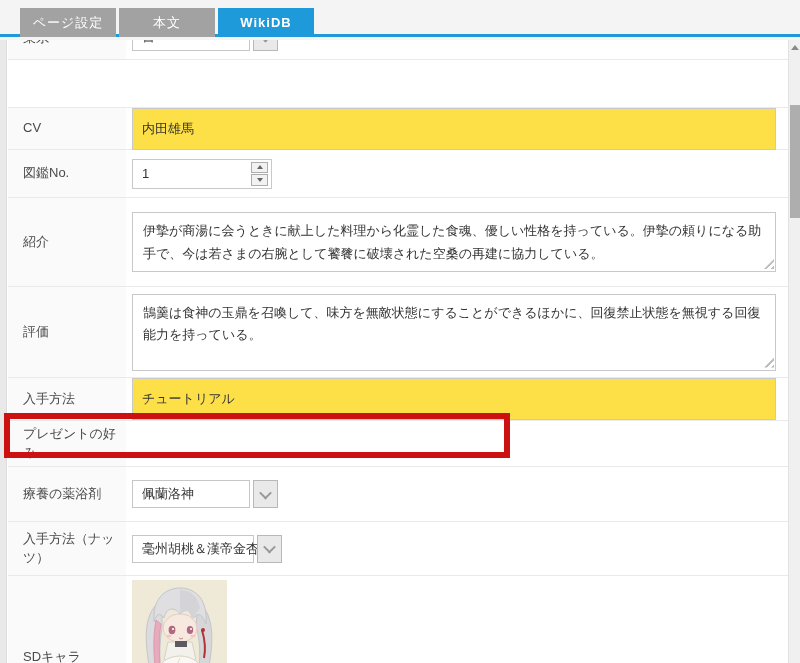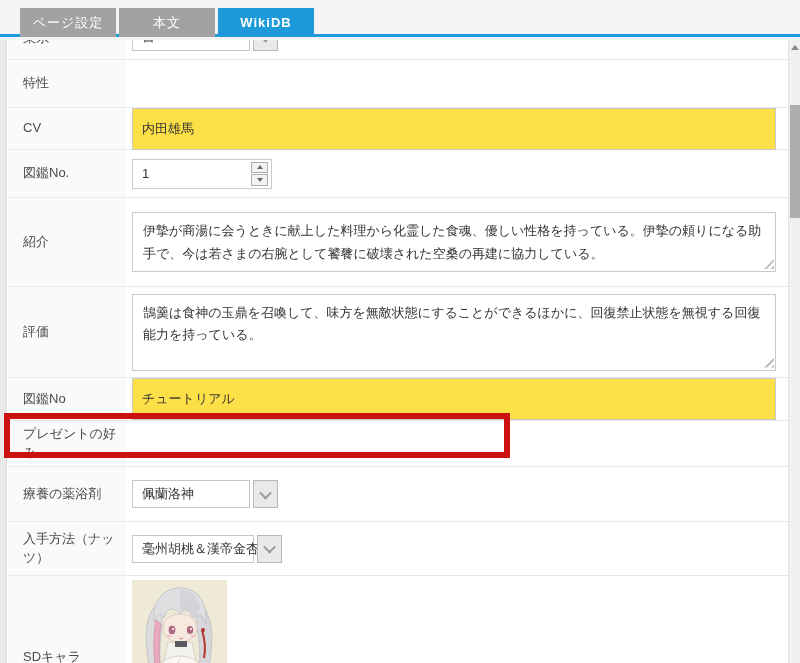--- a/index.html
+++ b/index.html
@@ -105,23 +105,20 @@
       <div class="select">
         <div class="sel-val">魯</div>
         <div class="sel-btn">
             <i class="chev"></i>
           </div>
       </div>
     </div>
   </div>
 
   <div class="row r1">
-    <div class="label">
-        <span>特性</span>
-      </div>
   </div>
 
   <div class="row r2">
     <div class="label">
         <span>CV</span>
       </div>
     <div class="field">
       <input class="ti" value="内田雄馬" style="">
     </div>
   </div>
@@ -164,21 +161,21 @@
     <div class="field">
       <div class="ta-wrap">
         <textarea class="ta tall" style="">鵠羹は食神の玉鼎を召喚して、味方を無敵状態にすることができるほかに、回復禁止状態を無視する回復能力を持っている。</textarea>
         <div class="grip"></div>
       </div>
     </div>
   </div>
 
   <div class="row r6">
     <div class="label">
-        <span>図鑑No</span>
+        <span>入手方法</span>
       </div>
     <div class="field">
       <input class="ti" value="チュートリアル" style="">
     </div>
   </div>
 
   <div class="row r7">
     <div class="label">
         <span>プレゼントの好み</span>
       </div>

